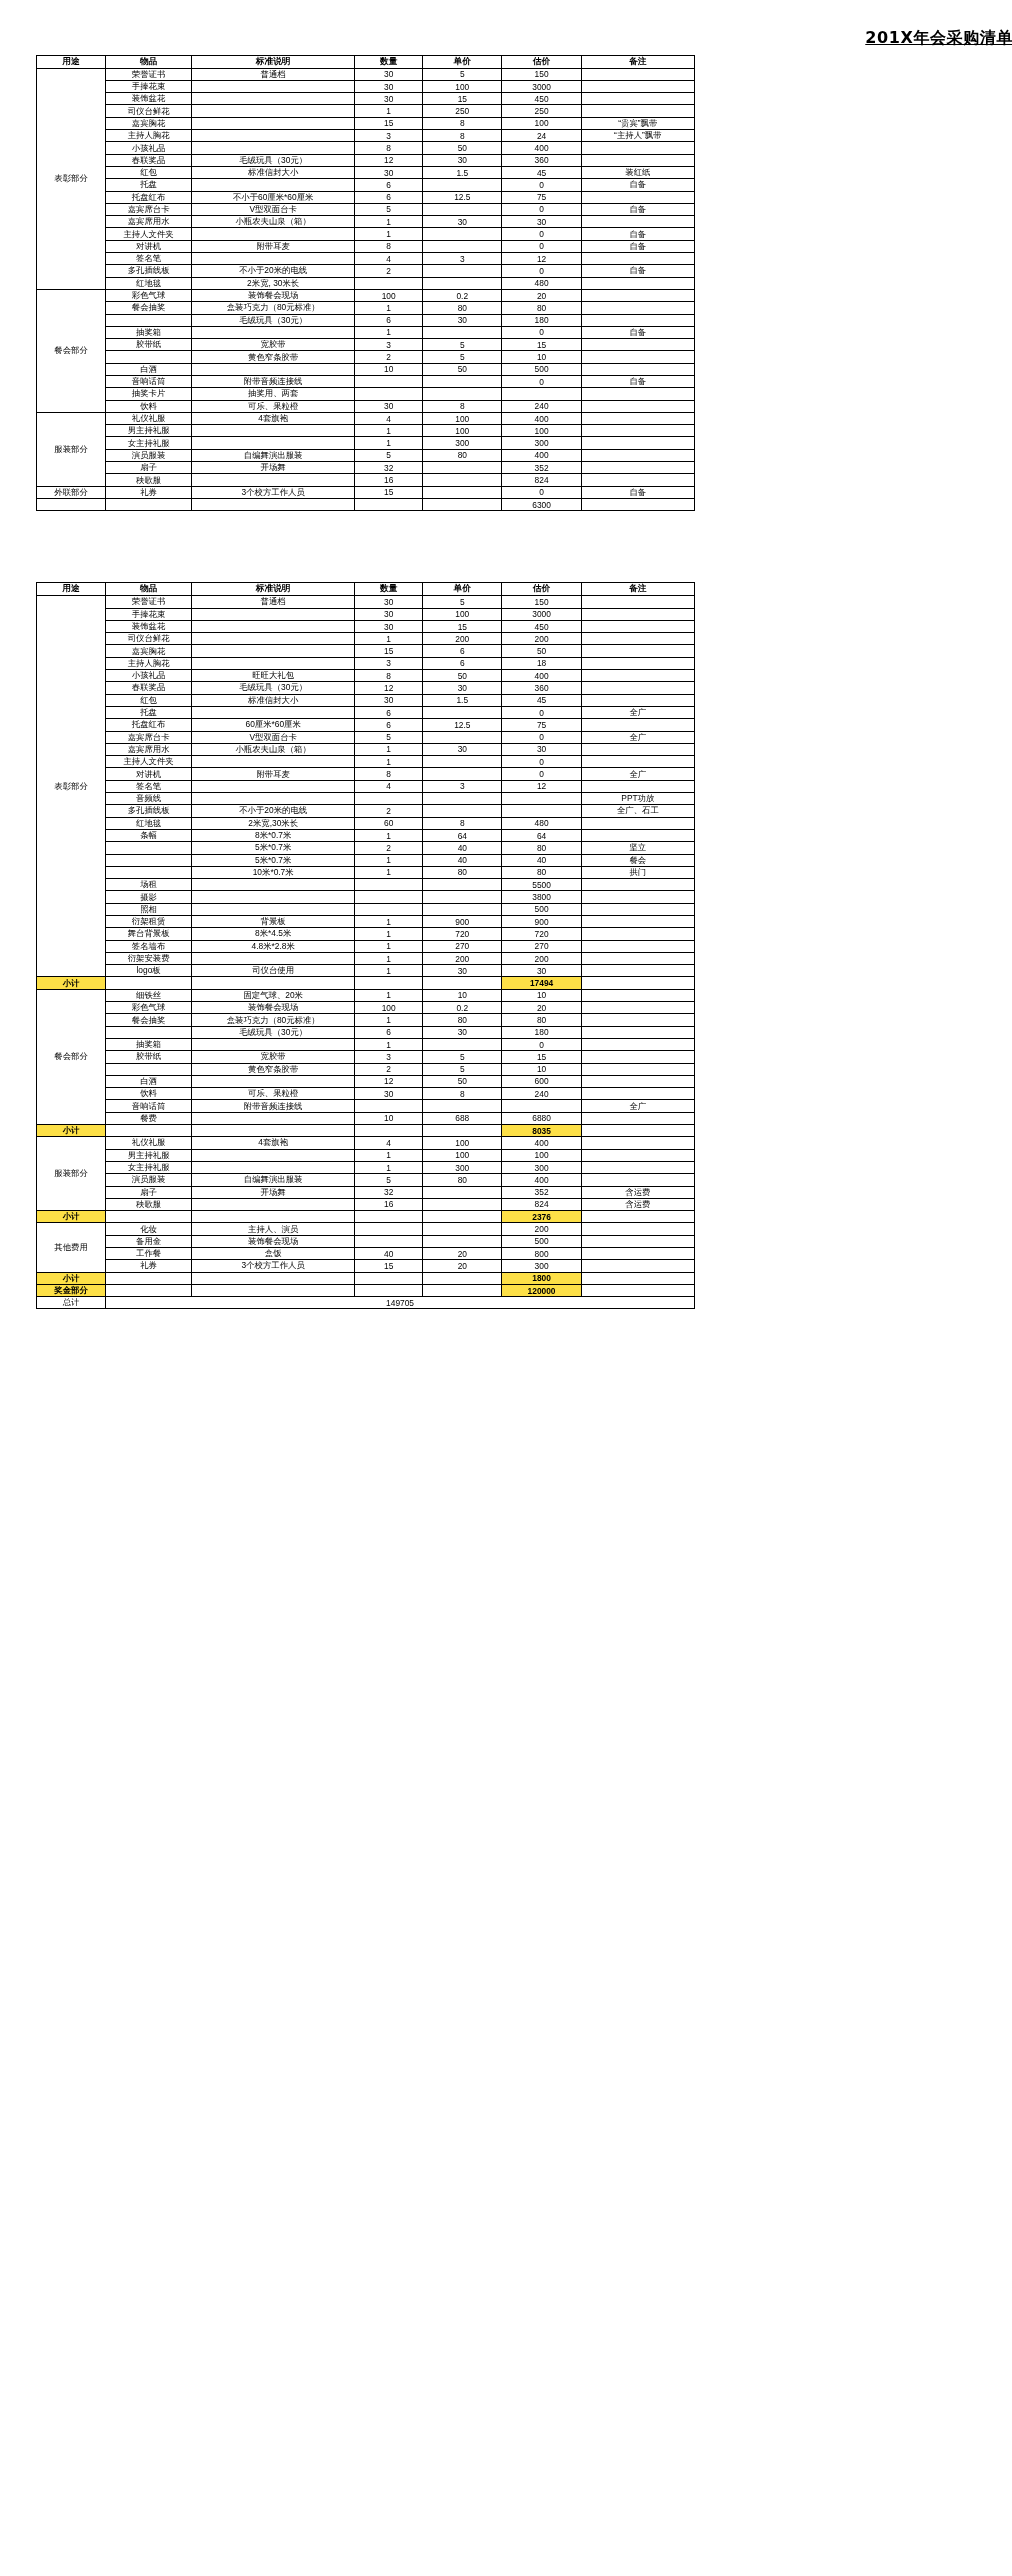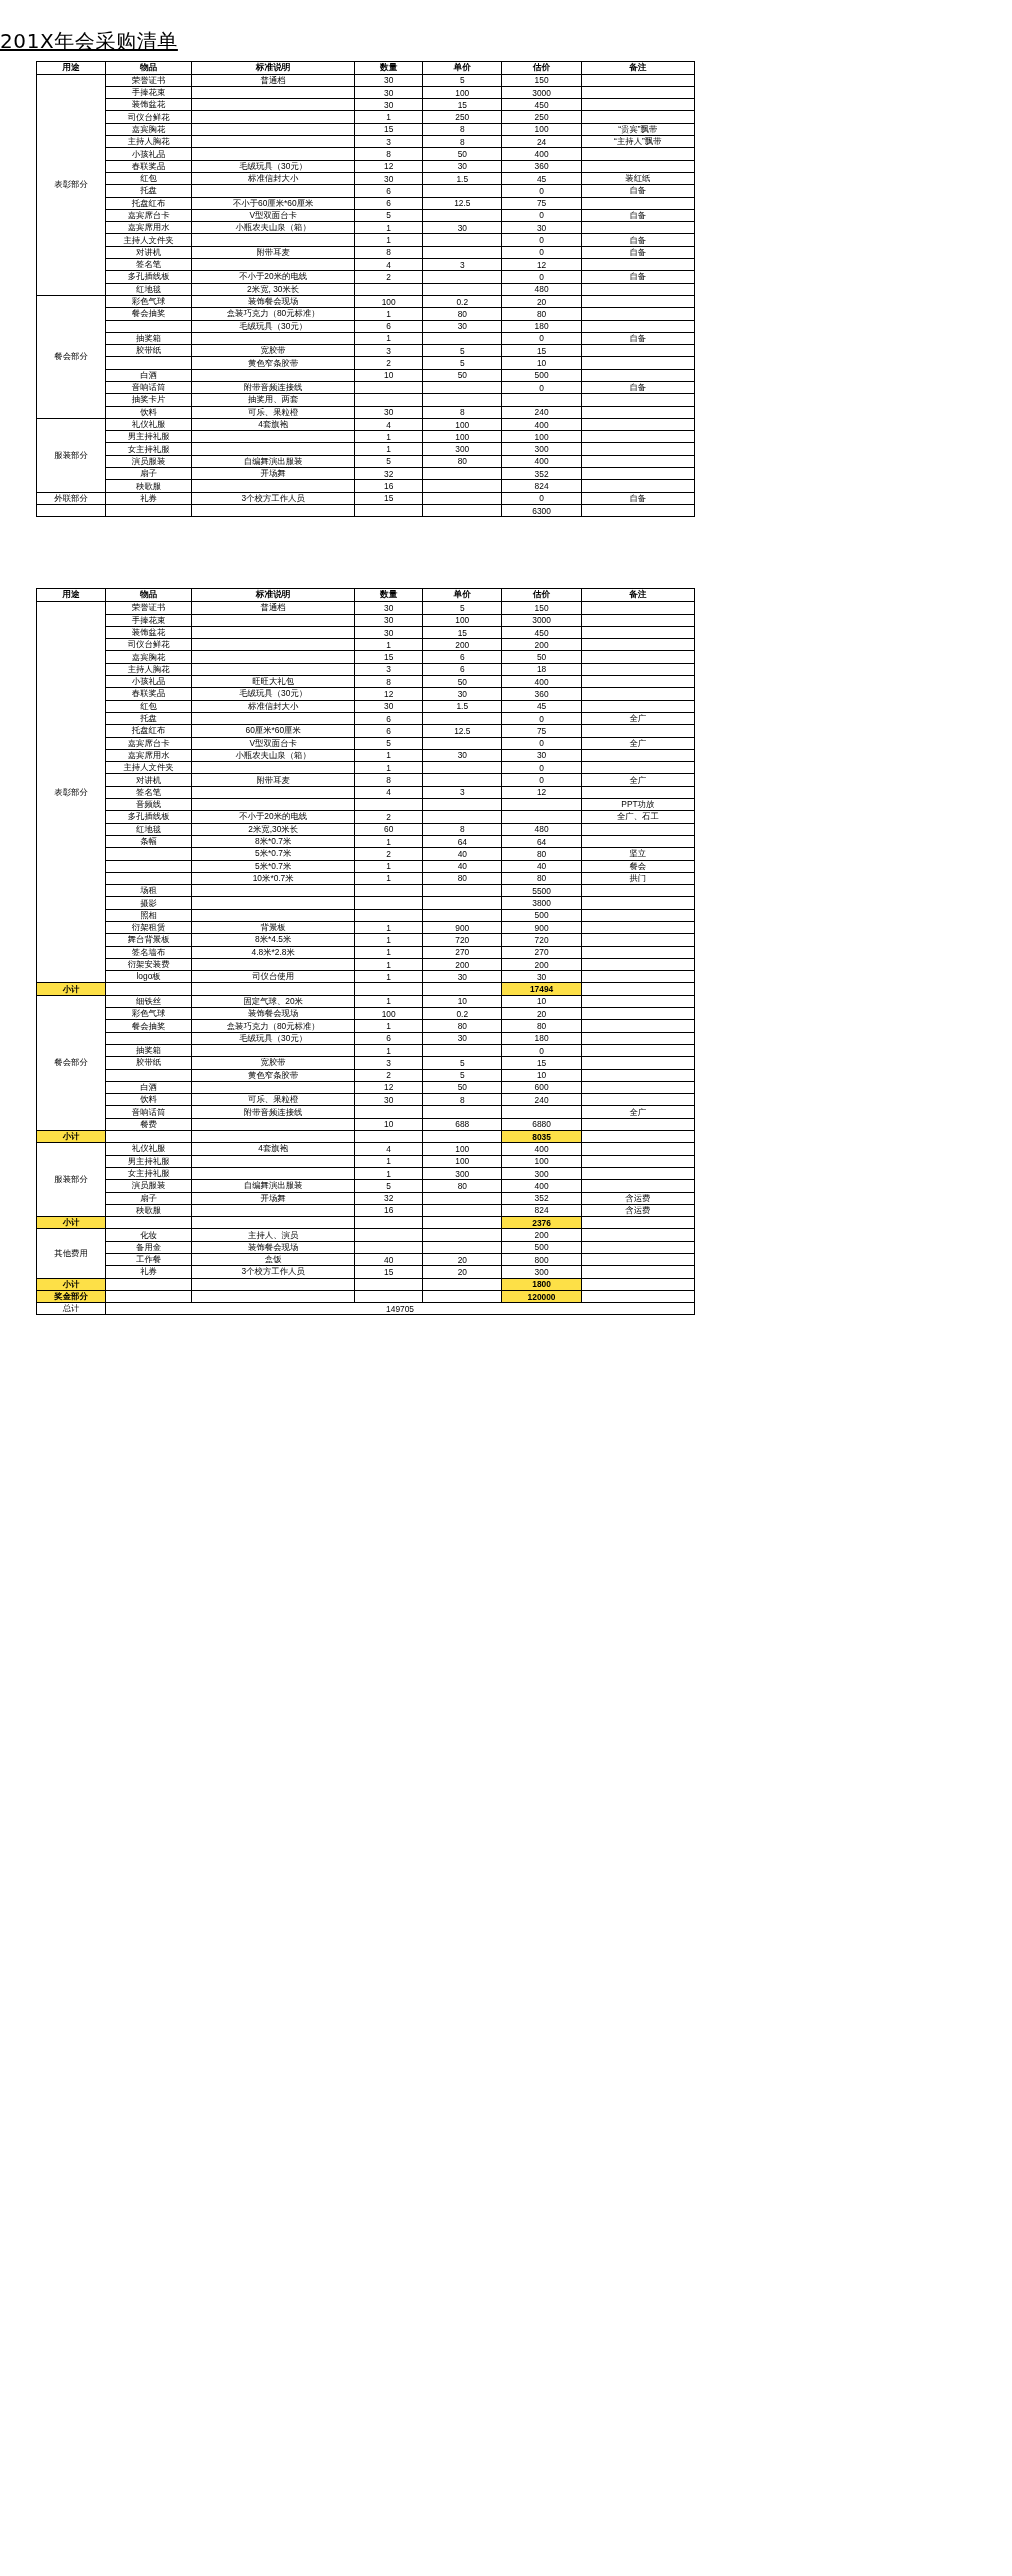--- a/index.html
+++ b/index.html
@@ -6,23 +6,23 @@
   body{
     width:1013px;
     font-family:"Liberation Sans","DejaVu Sans",sans-serif;
     color:#000;
     -webkit-font-smoothing:none;
   }
   .page{width:1013px;padding:0;box-sizing:border-box;}
 
   
   .title{
-    text-align:left;
-    font-weight:normal;
-    font-size:20px;
+    text-align:right;
+    font-weight:bold;
+    font-size:16px;
     font-family:"DejaVu Sans","Liberation Sans",sans-serif;
     text-decoration:underline;
     letter-spacing:0.6px;
   }
   table{border-collapse:collapse;table-layout:fixed;}
   td,th{
     border:0.6px solid #000;
     font-size:8.4px;
     text-align:center;
     vertical-align:middle;

